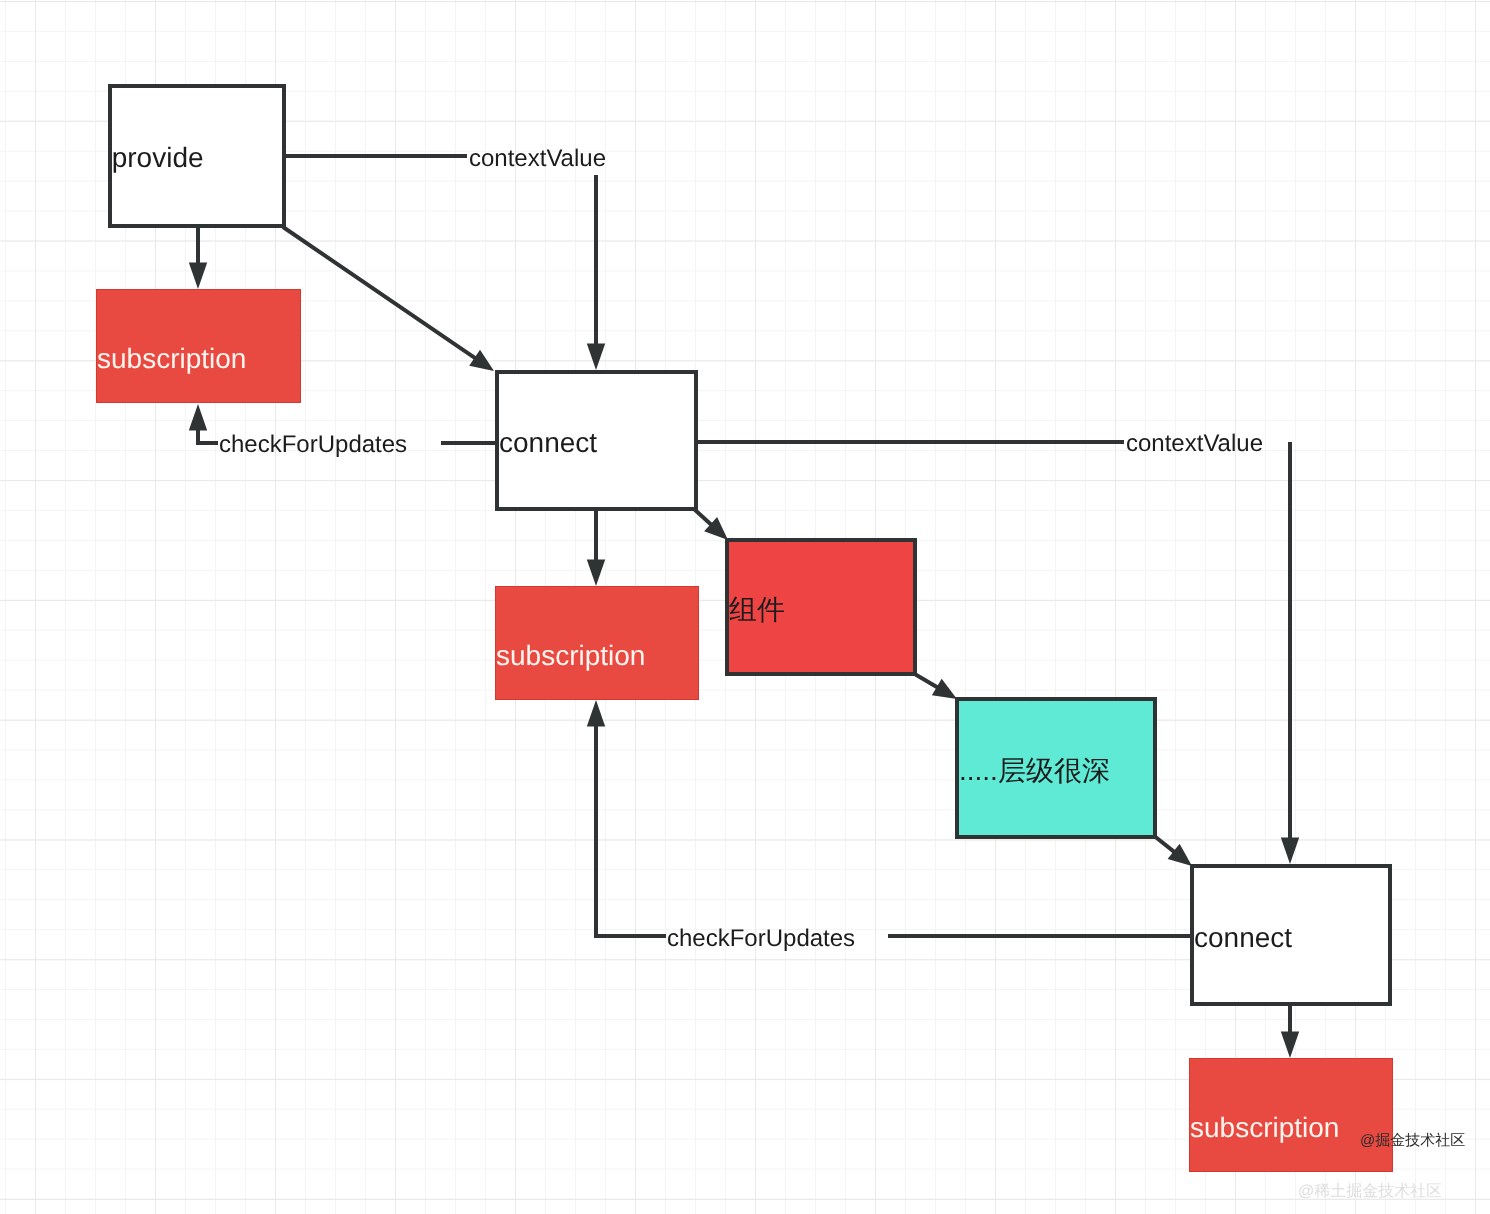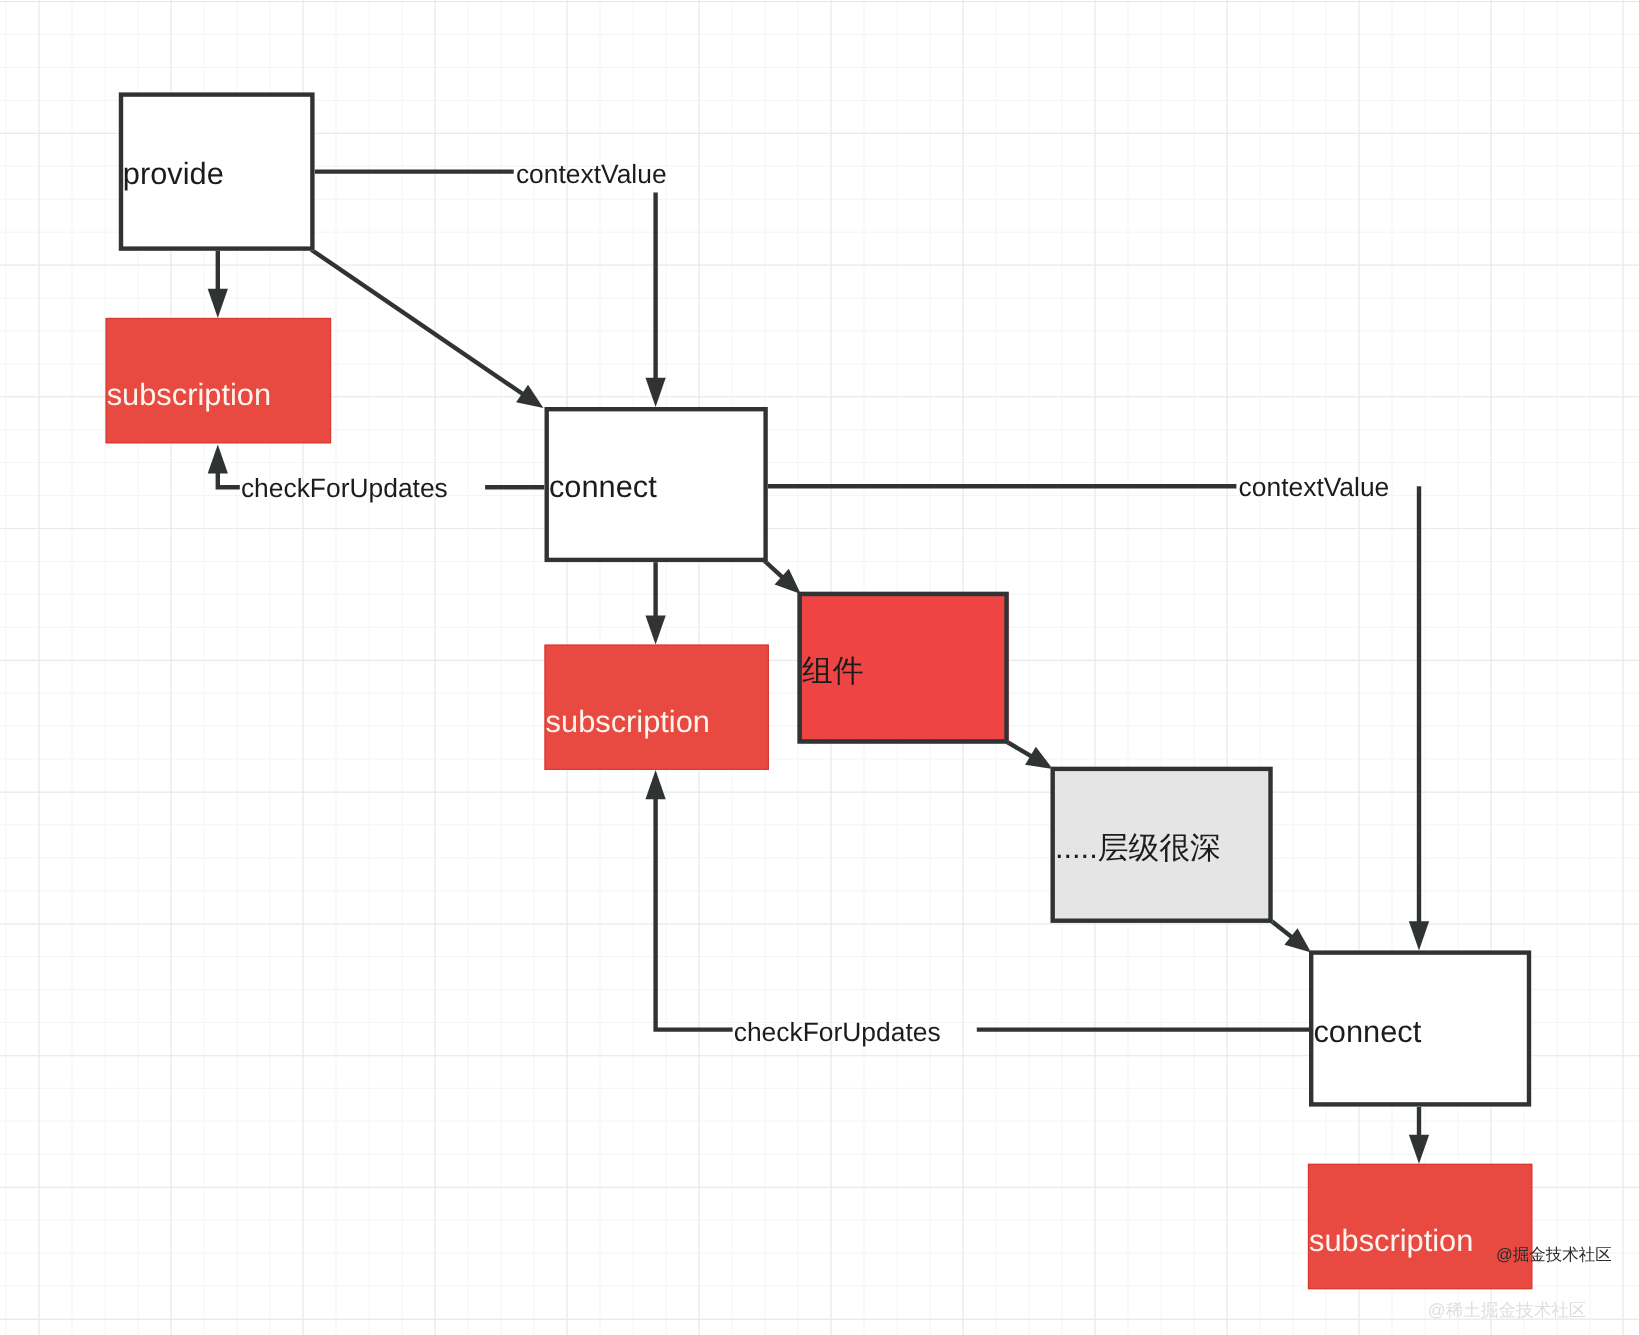--- a/index.html
+++ b/index.html
@@ -94,21 +94,21 @@
       </div>
       <div class="node white" style="left: 495px; top: 370px; width: 203px; height: 141px; background: rgb(255, 255, 255); border-color: rgb(48, 51, 52);">
         <span class="lbl">connect</span>
       </div>
       <div class="node red" style="left: 495px; top: 586px; width: 204px; height: 114px; background: rgb(232, 74, 66); border-color: rgb(212, 57, 47);">
         <span class="lbl">subscription</span>
       </div>
       <div class="node white" style="left: 725px; top: 538px; width: 192px; height: 138px; background: #ef4444; border-color: rgb(48, 51, 52);">
         <span class="lbl">组件</span>
       </div>
-      <div class="node white" style="left: 955px; top: 697px; width: 202px; height: 142px; background: #e5e5e5; border-color: rgb(48, 51, 52);">
+      <div class="node white" style="left: 955px; top: 697px; width: 202px; height: 142px; background: #5eead4; border-color: rgb(48, 51, 52);">
         <span class="lbl">.....层级很深</span>
       </div>
       <div class="node white" style="left: 1190px; top: 864px; width: 202px; height: 142px; background: rgb(255, 255, 255); border-color: rgb(48, 51, 52);">
         <span class="lbl">connect</span>
       </div>
       <div class="node red" style="left: 1189px; top: 1058px; width: 204px; height: 114px; background: rgb(232, 74, 66); border-color: rgb(212, 57, 47);">
         <span class="lbl">subscription</span>
       </div>
     </div>
   <div id="labels">

